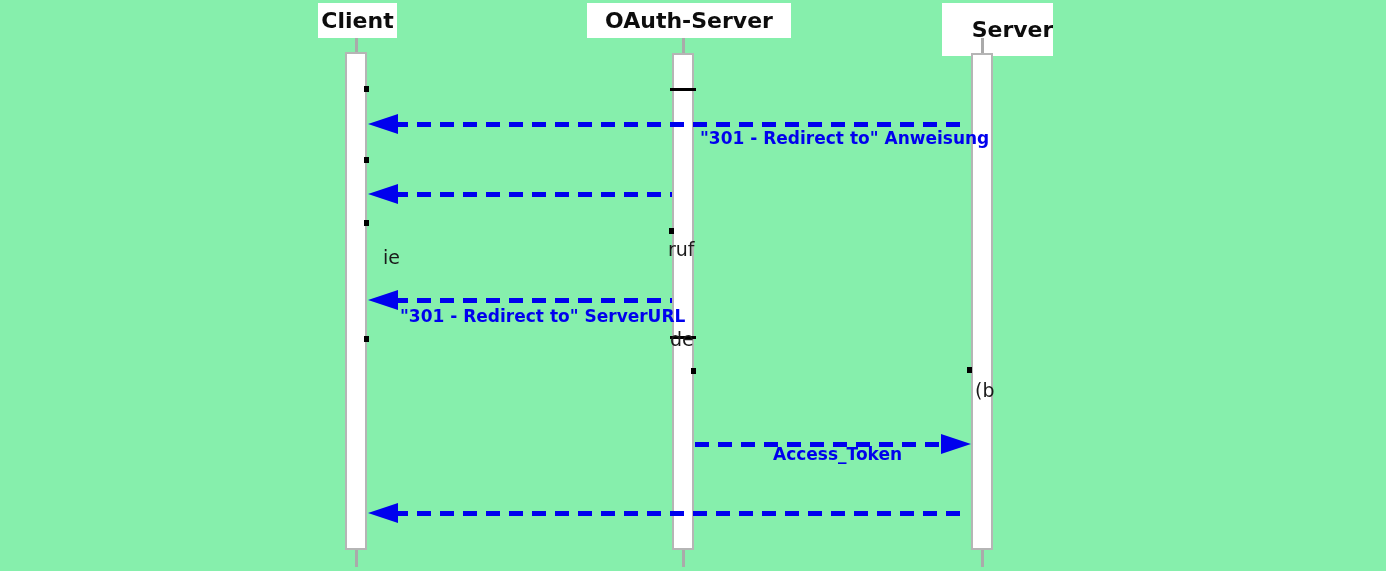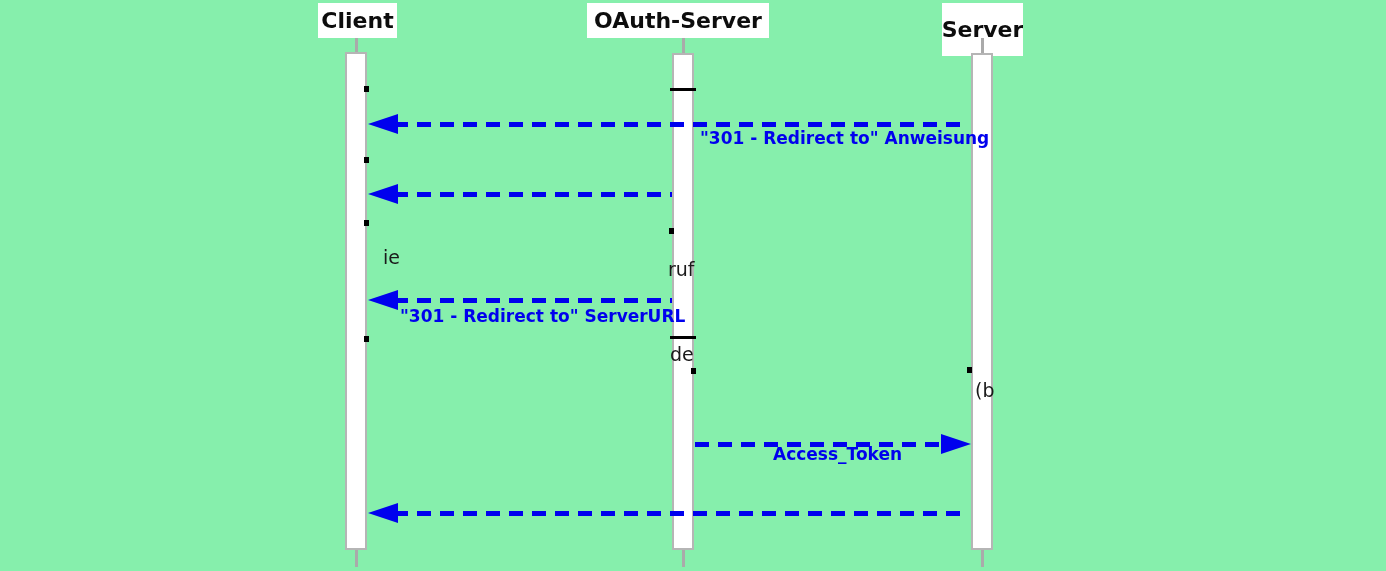--- a/index.html
+++ b/index.html
@@ -46,40 +46,40 @@
   }
 </style>
 </head>
 <body>
 
 <div class="stage">
     <div class="p-box" style="left: 318px; top: 3px; width: 79px; height: 35px;">Client</div>
     <div class="stub" style="left: 355px; top: 38px; height: 14px;"></div>
     <div class="bar" style="left: 345px; top: 52px; width: 22px; height: 498px;"></div>
     <div class="stub" style="left: 355px; top: 550px; height: 17px;"></div>
-    <div class="p-box" style="left: 587px; top: 3px; width: 182px; height: 35px;">OAuth-Server</div>
+    <div class="p-box" style="left: 587px; top: 3px; width: 204px; height: 35px;">OAuth-Server</div>
     <div class="stub" style="left: 682px; top: 38px; height: 15px;"></div>
     <div class="bar" style="left: 672px; top: 53px; width: 22px; height: 497px;"></div>
     <div class="stub" style="left: 682px; top: 550px; height: 17px;"></div>
-    <div class="p-box" style="left: 942px; top: 3px; width: 81px; height: 53px;">Server</div>
+    <div class="p-box" style="left: 942px; top: 3px; width: 81px; height: 53px; padding-left: 30px;">Server</div>
     <div class="stub" style="left: 981px; top: 38px; height: 15px;"></div>
     <div class="bar" style="left: 971px; top: 53px; width: 22px; height: 497px;"></div>
     <div class="stub" style="left: 981px; top: 550px; height: 17px;"></div>
     <div class="xline" style="left: 670px; top: 88px; width: 26px;"></div>
     <div class="xline" style="left: 670px; top: 336px; width: 26px;"></div>
     <div class="tick" style="left: 364px; top: 86px;"></div>
     <div class="tick" style="left: 364px; top: 157px;"></div>
     <div class="tick" style="left: 364px; top: 220px;"></div>
     <div class="tick" style="left: 364px; top: 336px;"></div>
     <div class="tick" style="left: 669px; top: 228px;"></div>
     <div class="tick" style="left: 691px; top: 368px;"></div>
     <div class="tick" style="left: 967px; top: 367px;"></div>
     <div class="fragment" style="left: 353px; top: 246px; margin-left: 30px;">ie</div>
-    <div class="fragment" style="left: 668px; top: 258px;">ruf</div>
-    <div class="fragment" style="left: 670px; top: 343px;">de</div>
+    <div class="fragment" style="left: 668px; top: 238px;">ruf</div>
+    <div class="fragment" style="left: 670px; top: 328px;">de</div>
     <div class="fragment" style="left: 975px; top: 379px;">(b</div>
     <div class="msg-line" style="left: 394px; top: 122px; width: 574px; background: repeating-linear-gradient(90deg, rgb(0, 0, 238) 0px, rgb(0, 0, 238) 14px, transparent 14px, transparent 23px);"></div>
     <div class="head" style="top: 114px; border-top: 10px solid transparent; border-bottom: 10px solid transparent; left: 368px; border-right: 30px solid rgb(0, 0, 238);"></div>
     <div class="msg-label" style="left: 700px; top: 128px; color: rgb(0, 0, 238);">"301 - Redirect to" Anweisung</div>
     <div class="msg-line" style="left: 394px; top: 192px; width: 278px; background: repeating-linear-gradient(90deg, rgb(0, 0, 238) 0px, rgb(0, 0, 238) 14px, transparent 14px, transparent 23px);"></div>
     <div class="head" style="top: 184px; border-top: 10px solid transparent; border-bottom: 10px solid transparent; left: 368px; border-right: 30px solid rgb(0, 0, 238);"></div>
     <div class="msg-line" style="left: 394px; top: 298px; width: 278px; background: repeating-linear-gradient(90deg, rgb(0, 0, 238) 0px, rgb(0, 0, 238) 14px, transparent 14px, transparent 23px);"></div>
     <div class="head" style="top: 290px; border-top: 10px solid transparent; border-bottom: 10px solid transparent; left: 368px; border-right: 30px solid rgb(0, 0, 238);"></div>
     <div class="msg-label" style="left: 400px; top: 306px; color: rgb(0, 0, 238);">"301 - Redirect to" ServerURL</div>
     <div class="msg-line" style="left: 695px; top: 442px; width: 250px; background: repeating-linear-gradient(90deg, rgb(0, 0, 238) 0px, rgb(0, 0, 238) 14px, transparent 14px, transparent 23px);"></div>

